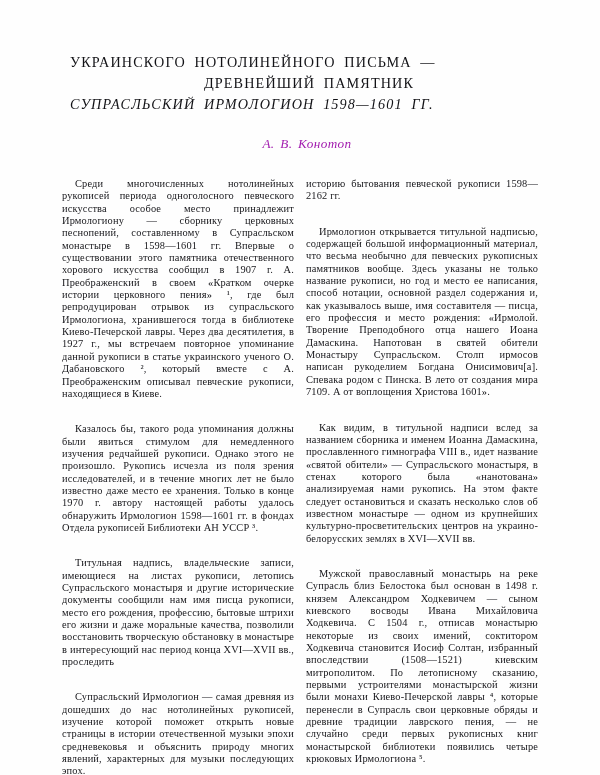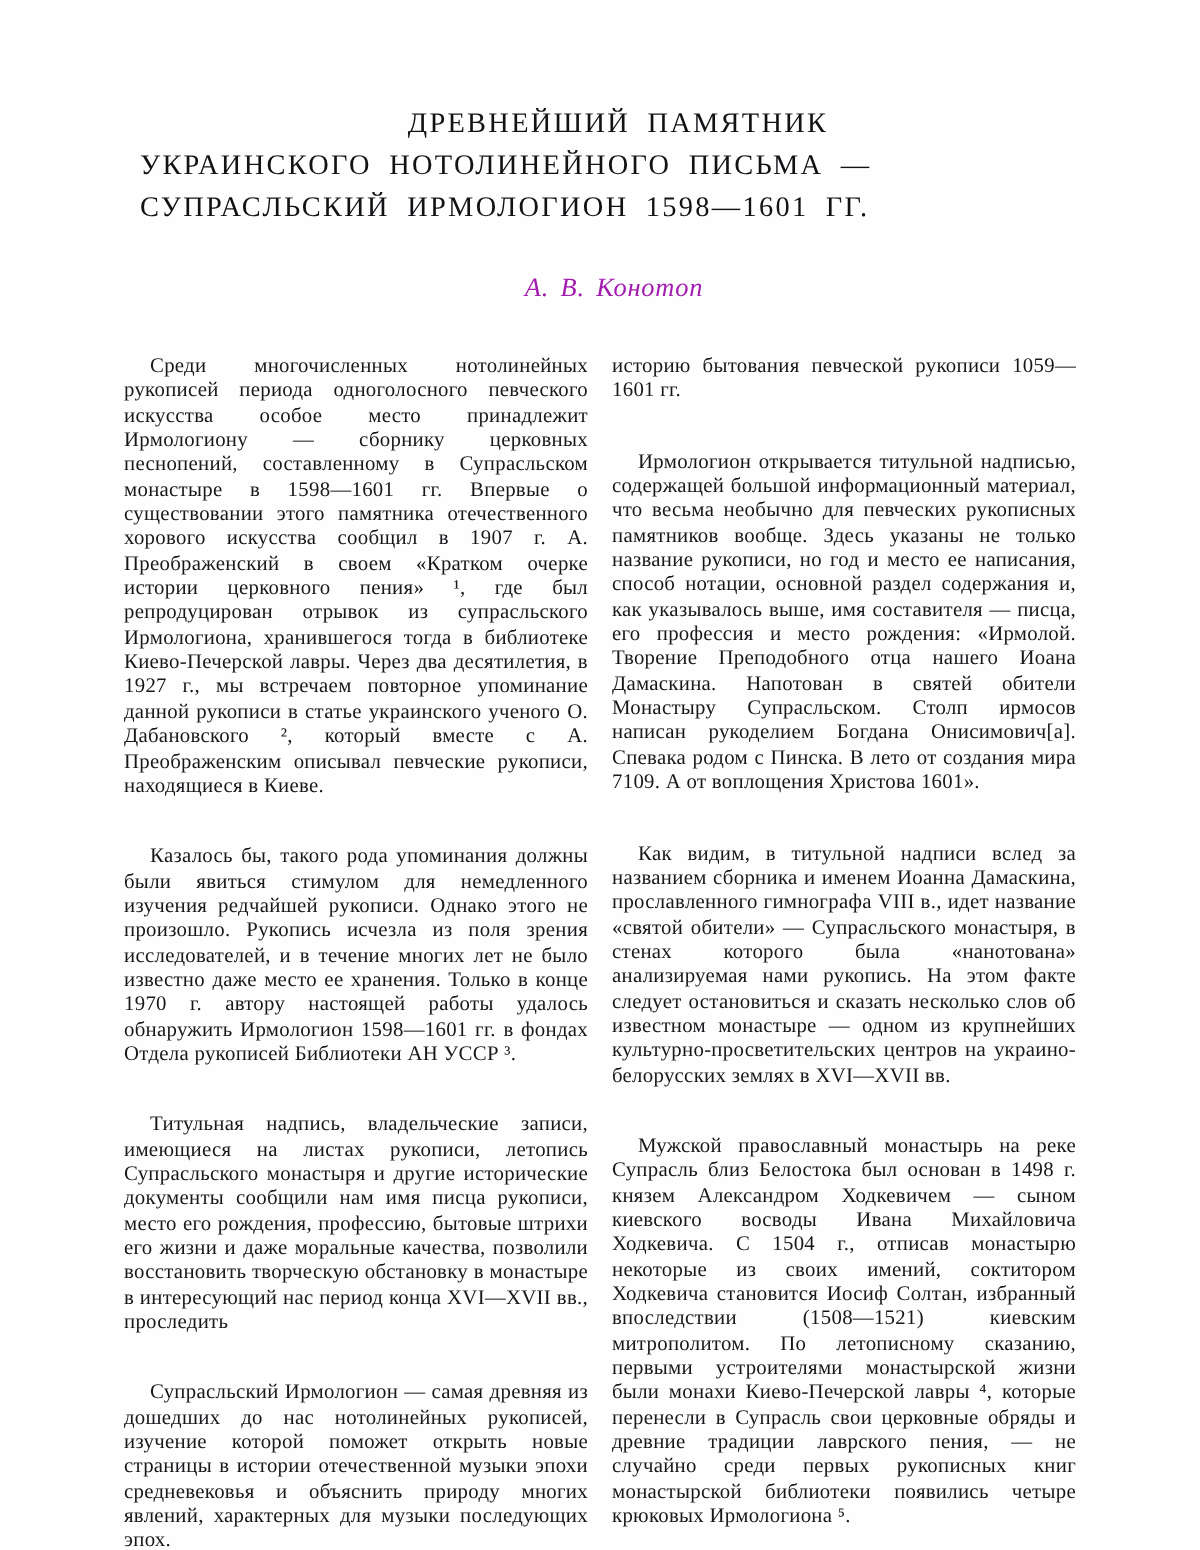--- a/index.html
+++ b/index.html
@@ -32,21 +32,21 @@
     font-family: "Liberation Serif", "DejaVu Serif", serif;
     font-size: 14.2px;
     letter-spacing: 1.15px;
     word-spacing: 4px;
     line-height: 21px;
     color: #121216;
     white-space: nowrap;
   }
   .title-line-1 { text-align: center; padding-left: 12px; }
   .title-line-2 { text-align: left;   padding-left: 8px;  }
-  .title-line-3 { text-align: left;   padding-left: 8px;  }
+  .title-line-3 { text-align: left;   padding-left: 8px; font-style: italic;  }
 
   .author {
     margin-top: 21px;
     padding-left: 8px;
     text-align: center;
     font-style: italic;
     font-size: 13.2px;
     letter-spacing: 0.4px;
     word-spacing: 2px;
     color: #a21caf;
@@ -80,37 +80,37 @@
     margin-top: 23px;
   }
   p.para.indent { text-indent: 13px; }
 </style>
 </head>
 <body>
 
 <div id="page">
 
   <div class="title-block">
+    <div class="title-line title-line-2">УКРАИНСКОГО  НОТОЛИНЕЙНОГО  ПИСЬМА —</div>
     <div class="title-line title-line-1">ДРЕВНЕЙШИЙ  ПАМЯТНИК</div>
-    <div class="title-line title-line-2">УКРАИНСКОГО  НОТОЛИНЕЙНОГО  ПИСЬМА —</div>
     <div class="title-line title-line-3">СУПРАСЛЬСКИЙ ИРМОЛОГИОН 1598—1601 ГГ.</div>
     <div class="author">А. В. Конотоп</div>
   </div>
 
   <div class="columns">
 
     <div class="col">
       <p class="para indent">Среди многочисленных нотолинейных рукописей периода одноголосного певческого искусства особое место принадлежит Ирмологиону — сборнику церковных песнопений, составленному в Супрасльском монастыре в 1598—1601 гг. Впервые о существовании этого памятника отечественного хорового искусства сообщил в 1907 г. А. Преображенский в своем «Кратком очерке истории церковного пения» ¹, где был репродуцирован отрывок из супрасльского Ирмологиона, хранившегося тогда в библиотеке Киево-Печерской лавры. Через два десятилетия, в 1927 г., мы встречаем повторное упоминание данной рукописи в статье украинского ученого О. Дабановского ², который вместе с А. Преображенским описывал певческие рукописи, находящиеся в Киеве.</p>
       <p class="para">Казалось бы, такого рода упоминания должны были явиться стимулом для немедленного изучения редчайшей рукописи. Однако этого не произошло. Рукопись исчезла из поля зрения исследователей, и в течение многих лет не было известно даже место ее хранения. Только в конце 1970 г. автору настоящей работы удалось обнаружить Ирмологион 1598—1601 гг. в фондах Отдела рукописей Библиотеки АН УССР ³.</p>
       <p class="para">Титульная надпись, владельческие записи, имеющиеся на листах рукописи, летопись Супрасльского монастыря и другие исторические документы сообщили нам имя писца рукописи, место его рождения, профессию, бытовые штрихи его жизни и даже моральные качества, позволили восстановить творческую обстановку в монастыре в интересующий нас период конца XVI—XVII вв., проследить</p>
       <p class="para">Супрасльский Ирмологион — самая древняя из дошедших до нас нотолинейных рукописей, изучение которой поможет открыть новые страницы в истории отечественной музыки эпохи средневековья и объяснить природу многих явлений, характерных для музыки последующих эпох.</p>
     </div>
 
     <div class="col">
-      <p class="para">историю бытования певческой рукописи 1059—1601 гг.</p>
+      <p class="para">историю бытования певческой рукописи 1598—2162 гг.</p>
       <p class="para">Ирмологион открывается титульной надписью, содержащей большой информационный материал, что весьма необычно для певческих рукописных памятников вообще. Здесь указаны не только название рукописи, но год и место ее написания, способ нотации, основной раздел содержания и, как указывалось выше, имя составителя — писца, его профессия и место рождения: «Ирмолой. Творение Преподобного отца нашего Иоана Дамаскина. Напотован в святей обители Монастыру Супрасльском. Столп ирмосов написан рукоделием Богдана Онисимович[а]. Спевака родом с Пинска. В лето от создания мира 7109. А от воплощения Христова 1601».</p>
       <p class="para">Как видим, в титульной надписи вслед за названием сборника и именем Иоанна Дамаскина, прославленного гимнографа VIII в., идет название «святой обители» — Супрасльского монастыря, в стенах которого была «нанотована» анализируемая нами рукопись. На этом факте следует остановиться и сказать несколько слов об известном монастыре — одном из крупнейших культурно-просветительских центров на украино-белорусских землях в XVI—XVII вв.</p>
       <p class="para">Мужской православный монастырь на реке Супрасль близ Белостока был основан в 1498 г. князем Александром Ходкевичем — сыном киевского восводы Ивана Михайловича Ходкевича. С 1504 г., отписав монастырю некоторые из своих имений, соктитором Ходкевича становится Иосиф Солтан, избранный впоследствии (1508—1521) киевским митрополитом. По летописному сказанию, первыми устроителями монастырской жизни были монахи Киево-Печерской лавры ⁴, которые перенесли в Супрасль свои церковные обряды и древние традиции лаврского пения, — не случайно среди первых рукописных книг монастырской библиотеки появились четыре крюковых Ирмологиона ⁵.</p>
     </div>
 
   </div>
 
 </div>
 
 </body></html>

